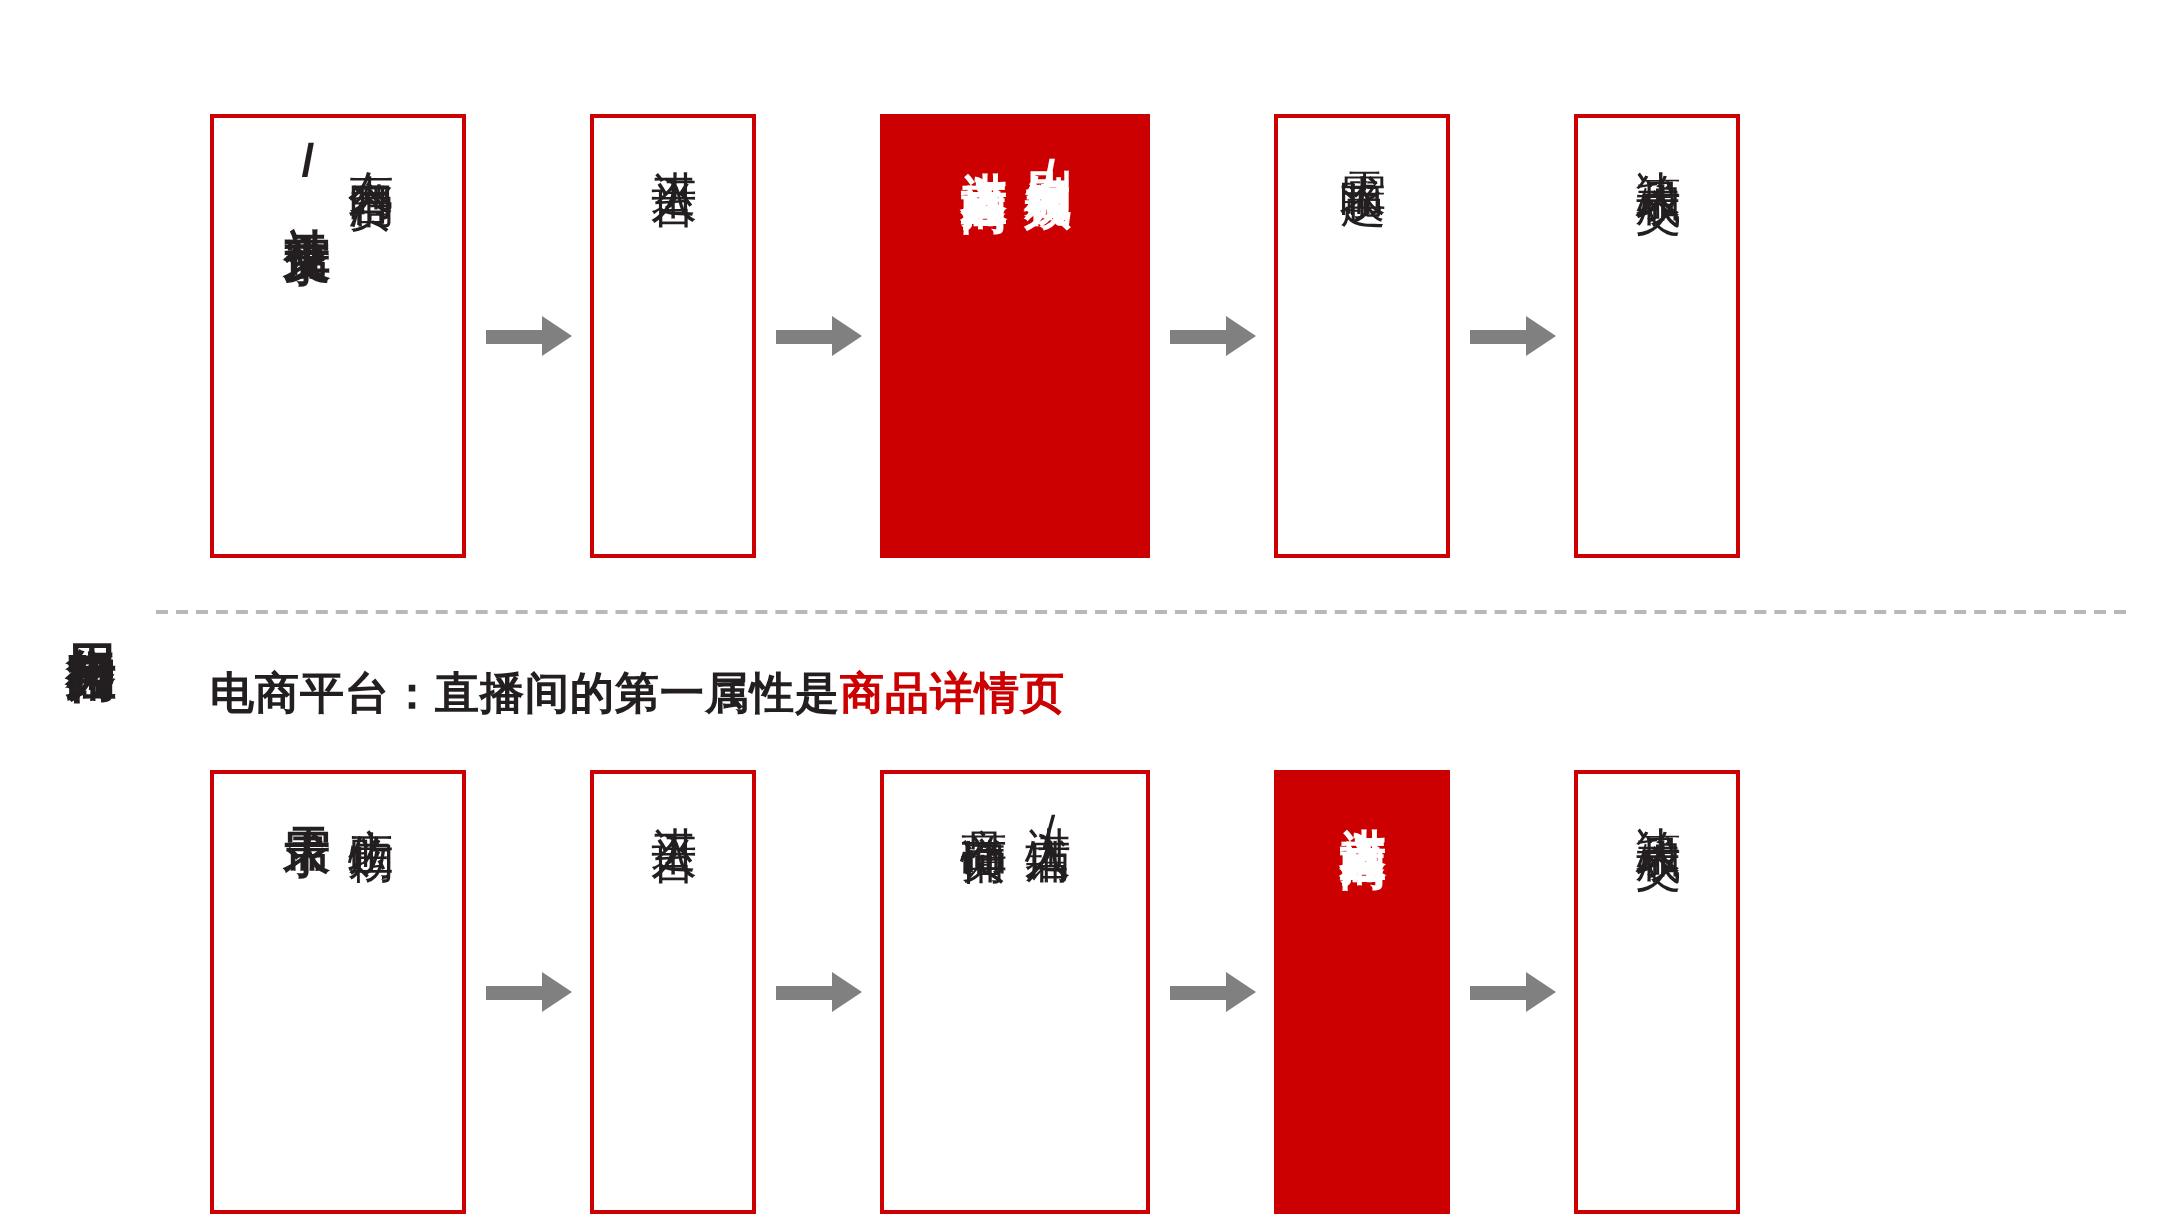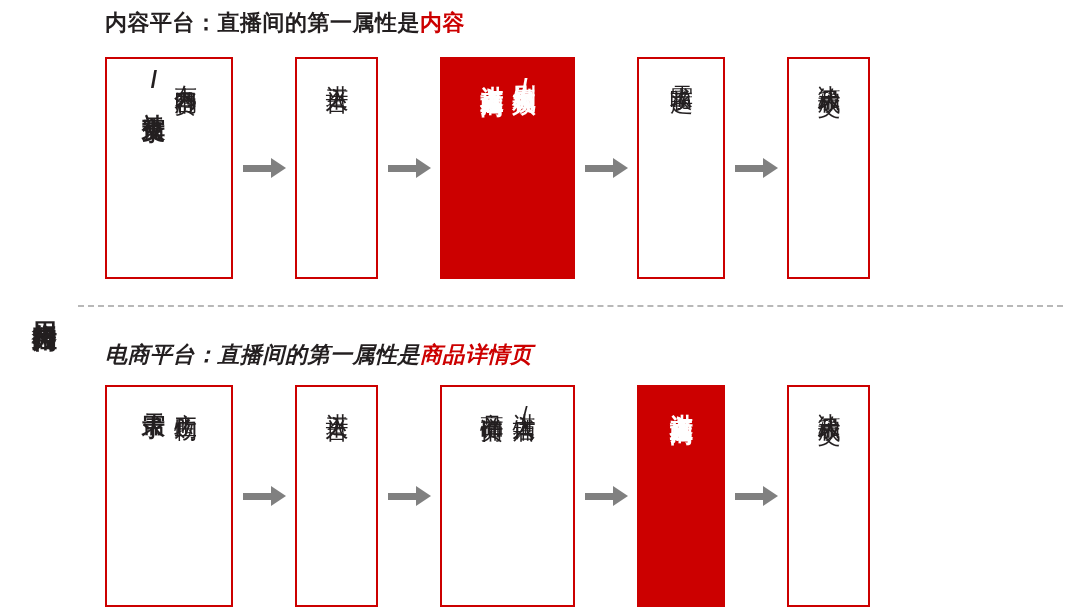--- a/index.html
+++ b/index.html
@@ -117,23 +117,20 @@
     border-left: 15px solid #808080;
   }
 </style>
 </head>
 <body>
 
 <div class="canvas">
 
   <div class="axis-label">用户行为路径</div>
 
-  <div class="row-title" style="left:105px; top:8px;">
-    <span>内容平台：直播间的第一属性是</span><span class="accent">内容</span>
-  </div>
 
   <div class="flow" style="left:105px; top:57px;">
 
     <div class="box" style="width:128px; height:222px;">
       <div class="col">有内容消费</div>
       <div class="col bold">/社交需求</div>
     </div>
 
     <div class="arrow">
       <div class="shaft"></div>
@@ -169,21 +166,21 @@
     </div>
 
     <div class="box" style="width:83px; height:222px;">
       <div class="col">决策和成交</div>
     </div>
 
   </div>
 
   <div class="divider"></div>
 
-  <div class="row-title" style="left:105px; top:340px;font-style:italic;">
+  <div class="row-title" style="left:105px; top:332px;">
     <span>电商平台：直播间的第一属性是</span><span class="accent">商品详情页</span>
   </div>
 
   <div class="flow" style="left:105px; top:385px;">
 
     <div class="box" style="width:128px; height:222px;">
       <div class="col">产生购物</div>
       <div class="col bold">需求</div>
     </div>
 

